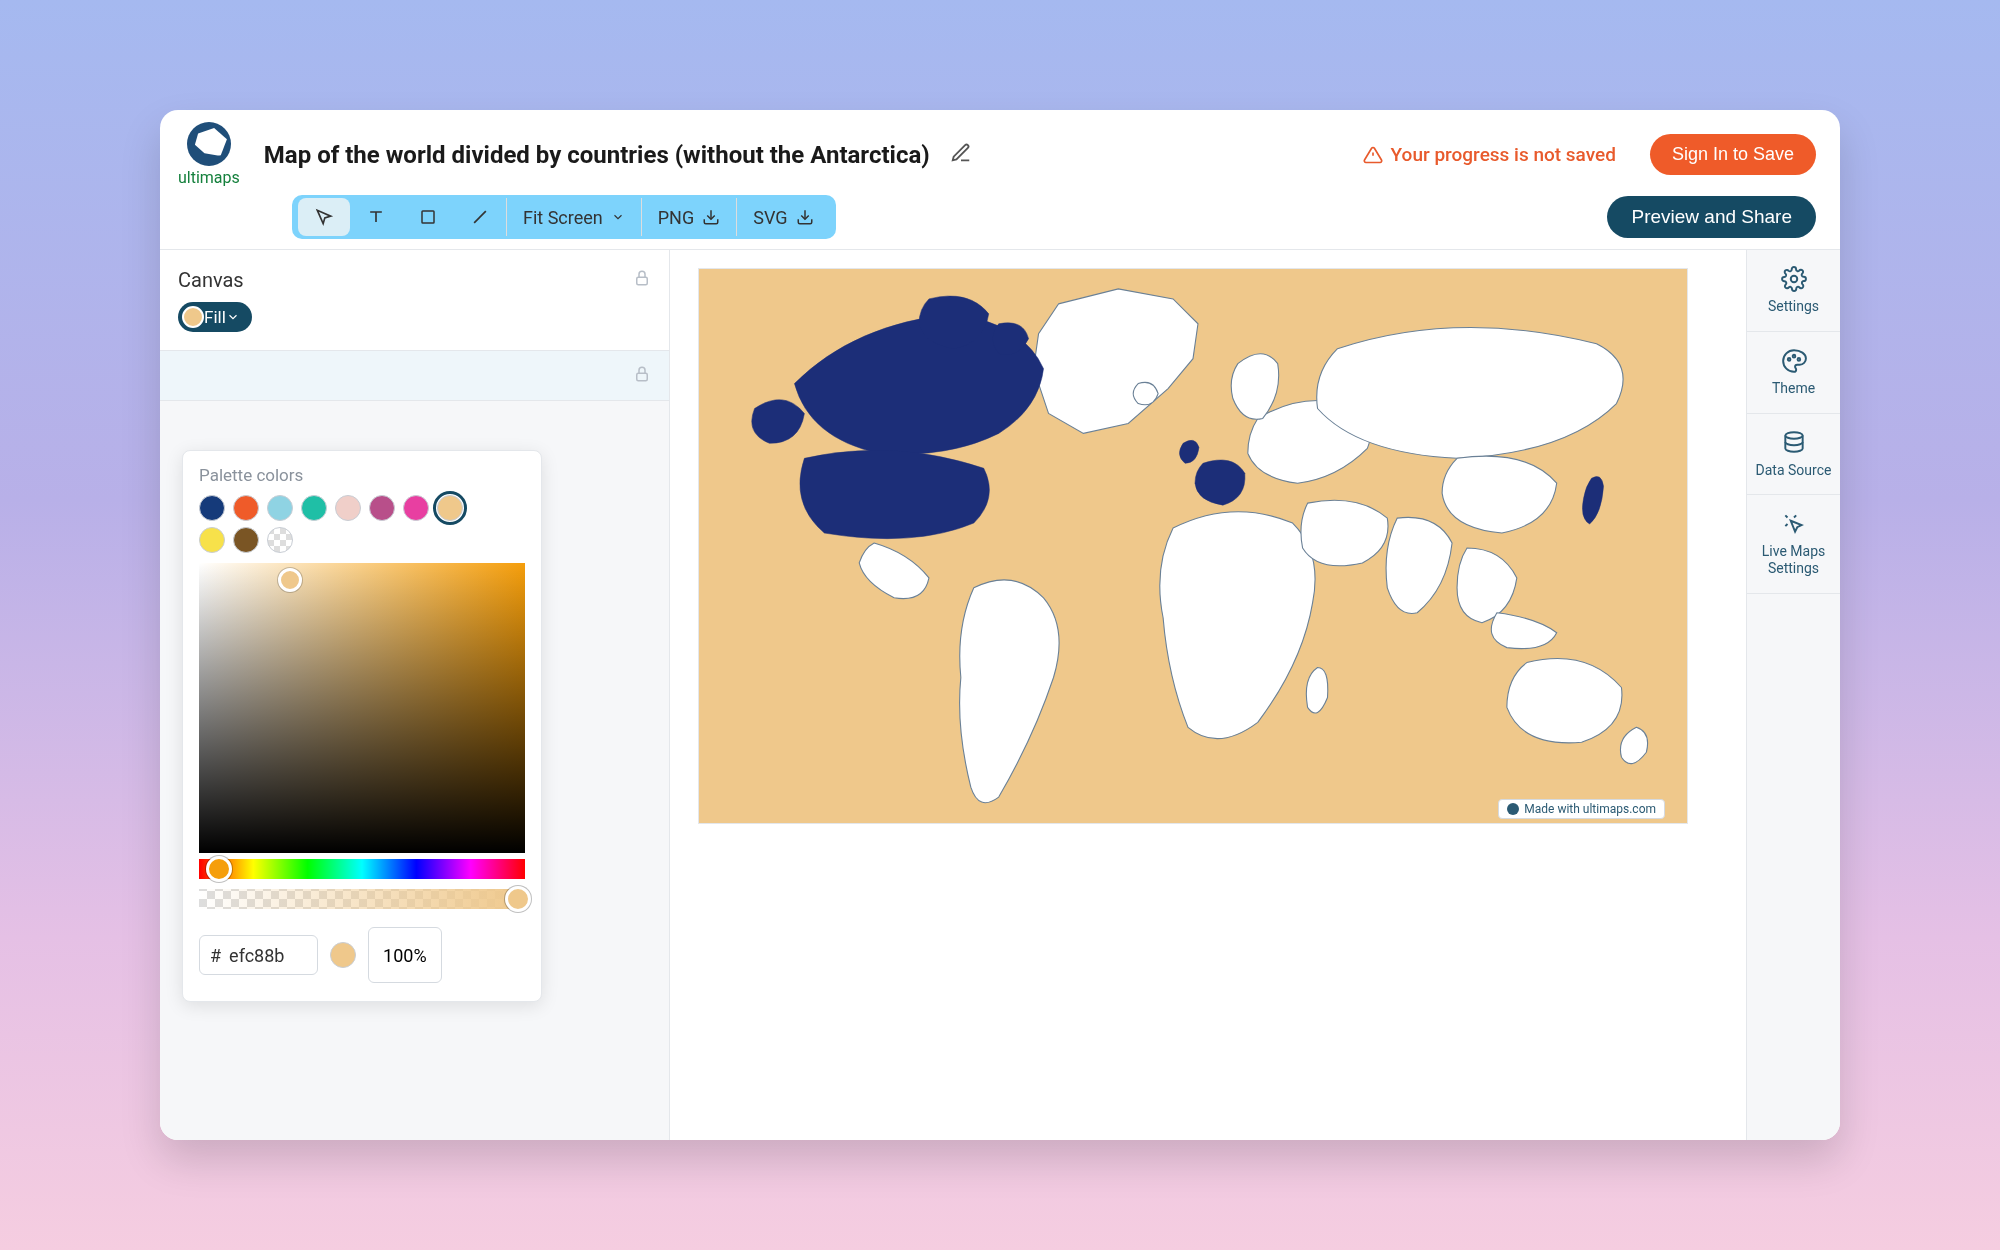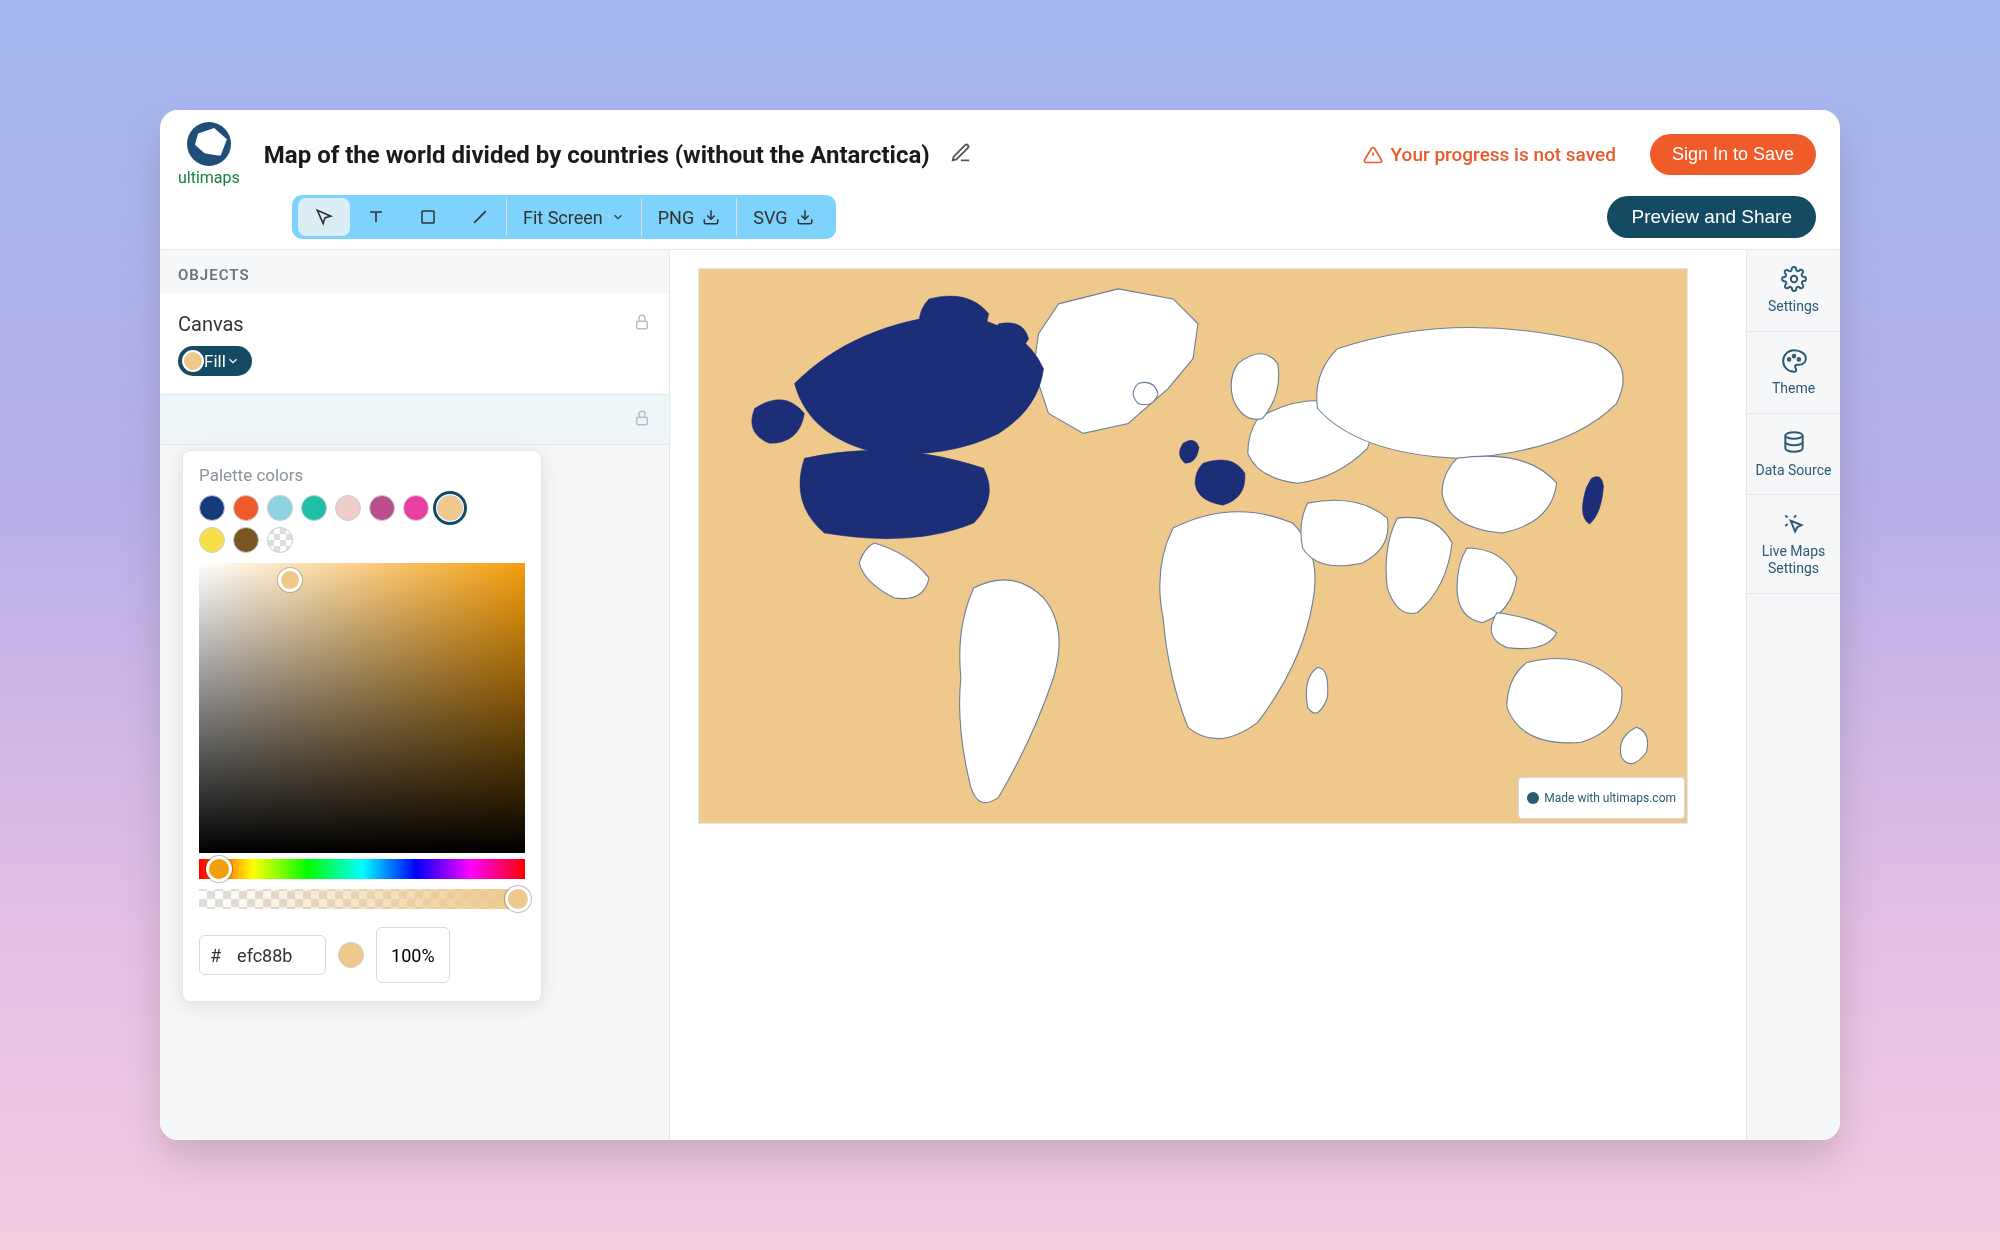--- a/index.html
+++ b/index.html
@@ -248,21 +248,21 @@
     display:flex; gap:12px; margin-top:18px; align-items:center;
   }
   .hex-box {
     display:flex; align-items:center;
     border:1px solid #d5dae0; border-radius:6px;
     height:40px; padding:0 10px; gap:8px;
     font-size:18px; color:#333;
   }
   .hex-box input {
     border:none; outline:none; font-size:18px; width:78px;
-    font-family:inherit; color:#333;margin-left:8px;
+    font-family:inherit; color:#333;
   }
   .hex-preview {
     width:26px; height:26px; border-radius:50%;
     background:#efc88b; border:1px solid #c8cdd4; cursor:pointer;
   }
   .opacity-box {
     border:1px solid #d5dae0; border-radius:6px;
     height:56px; padding:0 14px;
     font-size:18px; display:flex; align-items:center;
   }
@@ -273,23 +273,23 @@
   }
   .map-canvas {
     position:absolute; top:18px; left:28px;
     width: 990px; height: 556px;
     background:#efc88b;
     border:1px solid #e4e7eb;
   }
   .map-canvas svg { width:100%; height:100%; display:block; }
   .attribution {
     position:absolute;
-    bottom: 4px; right: 2px;
+    bottom: 4px; right: 22px;
     background:#fff; border:1px solid #d5dae0;
-    border-radius:4px; padding:13px 8px;
+    border-radius:4px; padding:2px 8px;
     font-size:12px; color:#2b5a73;
     display:flex; align-items:center; gap:5px;
     z-index:5;
   }
   .attribution .g {
     width:12px;height:12px;border-radius:50%;background:#2b5a73;
   }
   
   .sidebar-right {
     width: 94px;
@@ -380,21 +380,20 @@
             <line x1="12" y1="15" x2="12" y2="3"></line>
           </svg>
       </div>
     </div>
     <button class="preview-btn">Preview and Share</button>
   </div>
 
   <div class="body">
 
     <div class="sidebar-left">
-      <div class="objects-hdr">OBJECTS</div>
       <div class="layers-panel">
         <div class="canvas-row">
           <span>Canvas</span>
           <span class="lock-icon">
             <svg width="18" height="18" viewBox="0 0 24 24" fill="none" stroke="currentColor" stroke-width="2">
                 <rect x="5" y="11" width="14" height="10" rx="2"></rect>
                 <path d="M8 11V7a4 4 0 018 0v4"></path>
               </svg>
           </span>
         </div>

